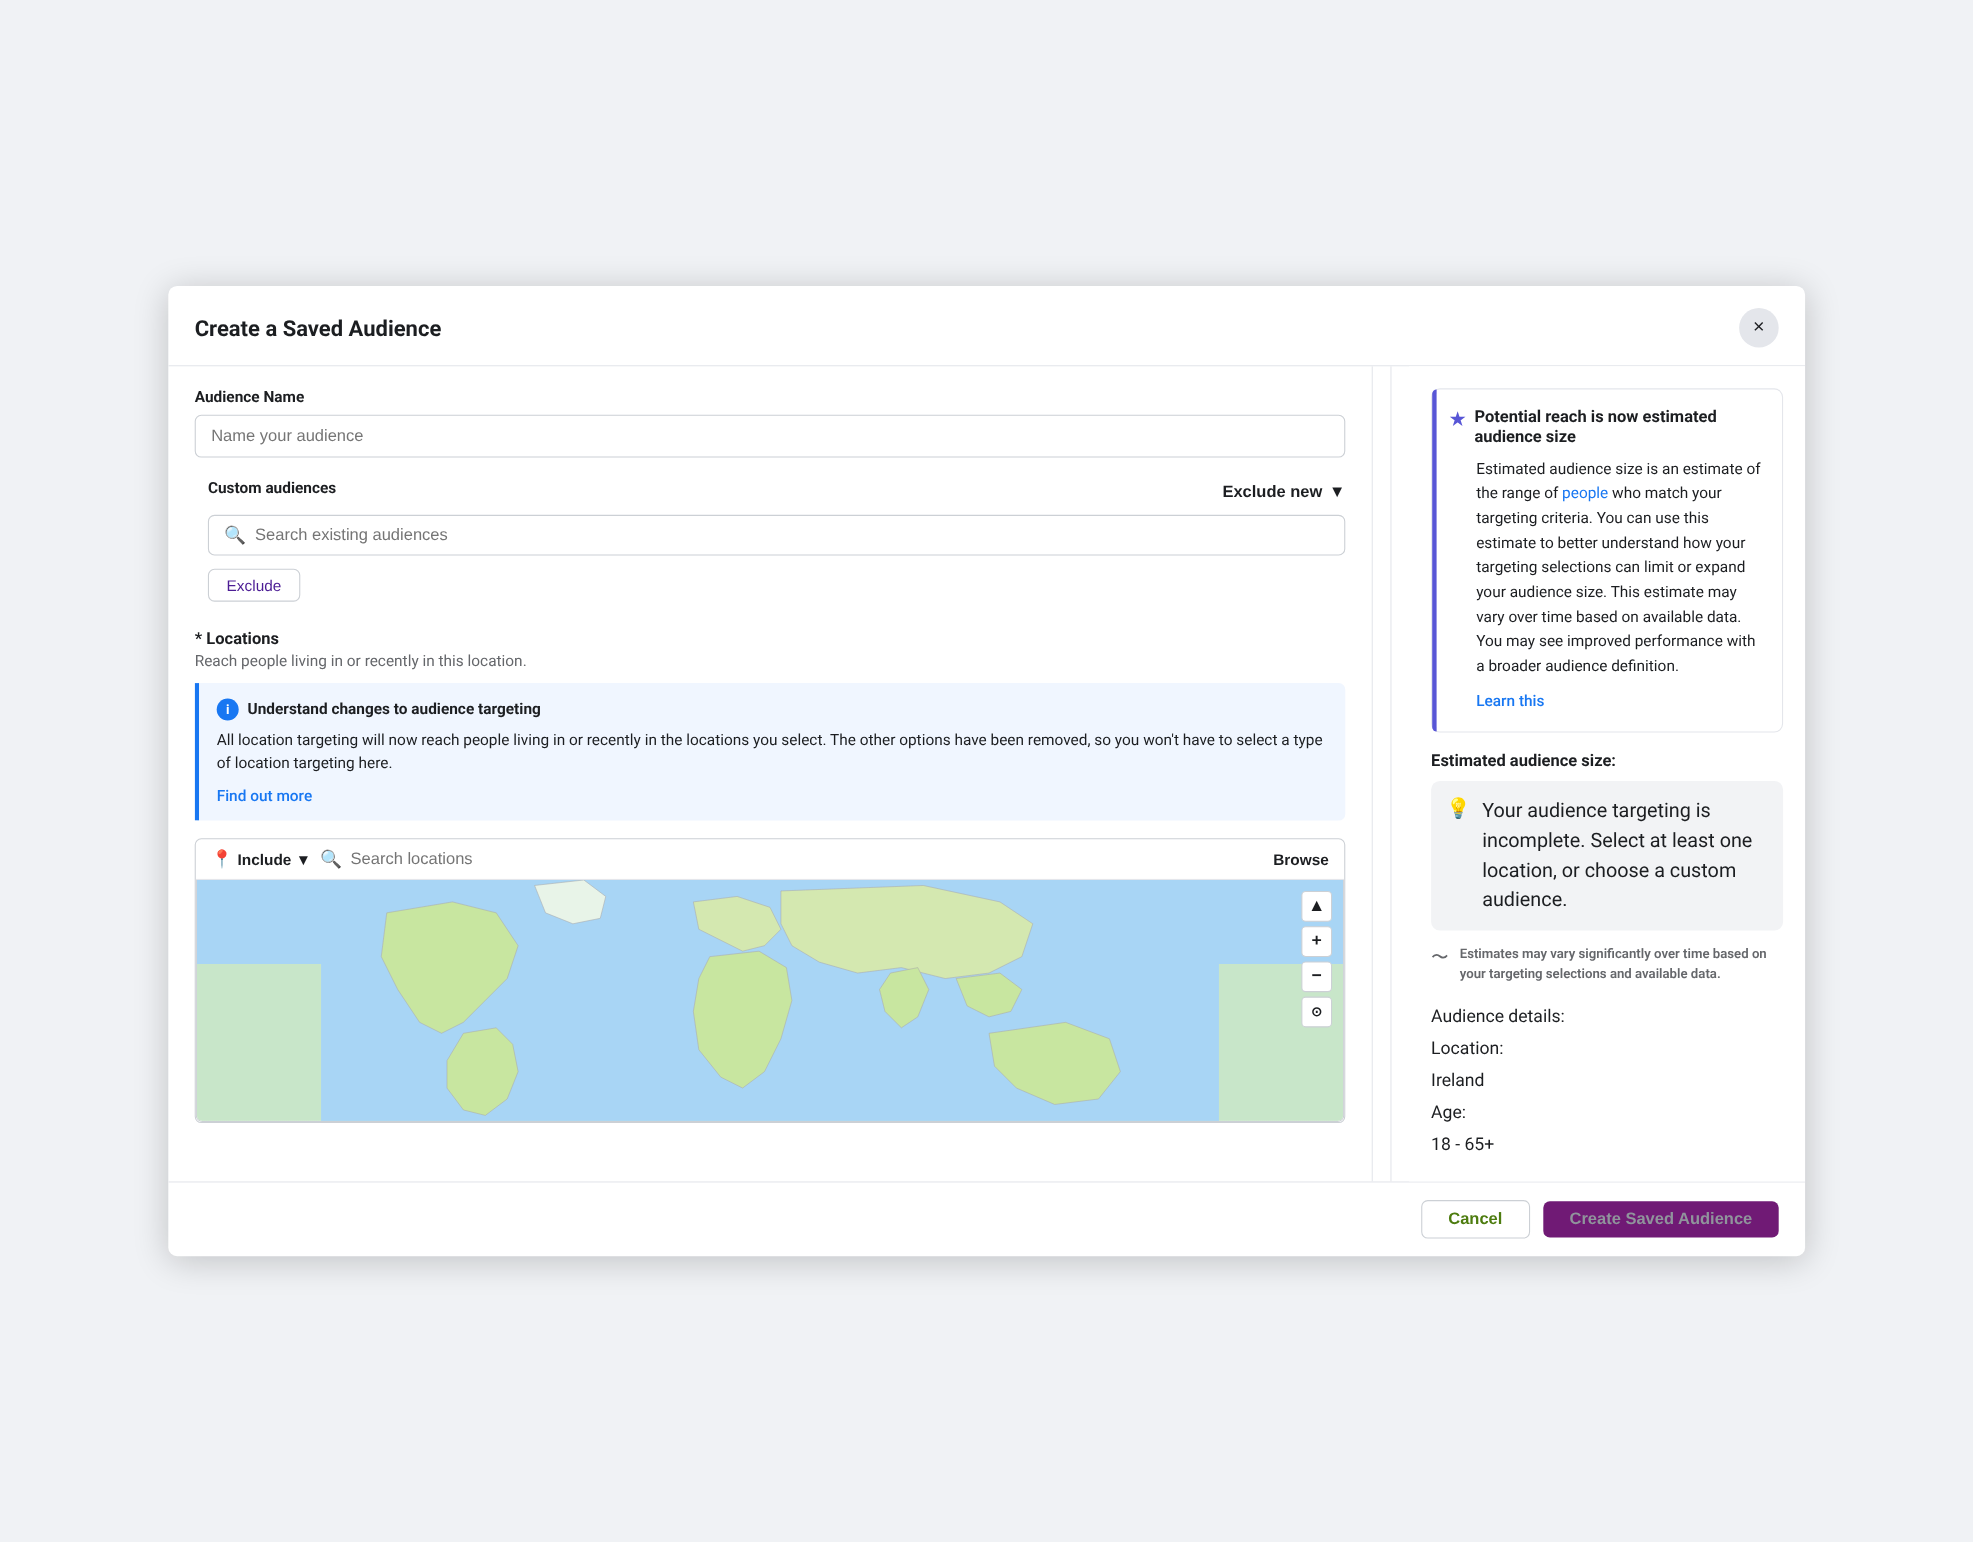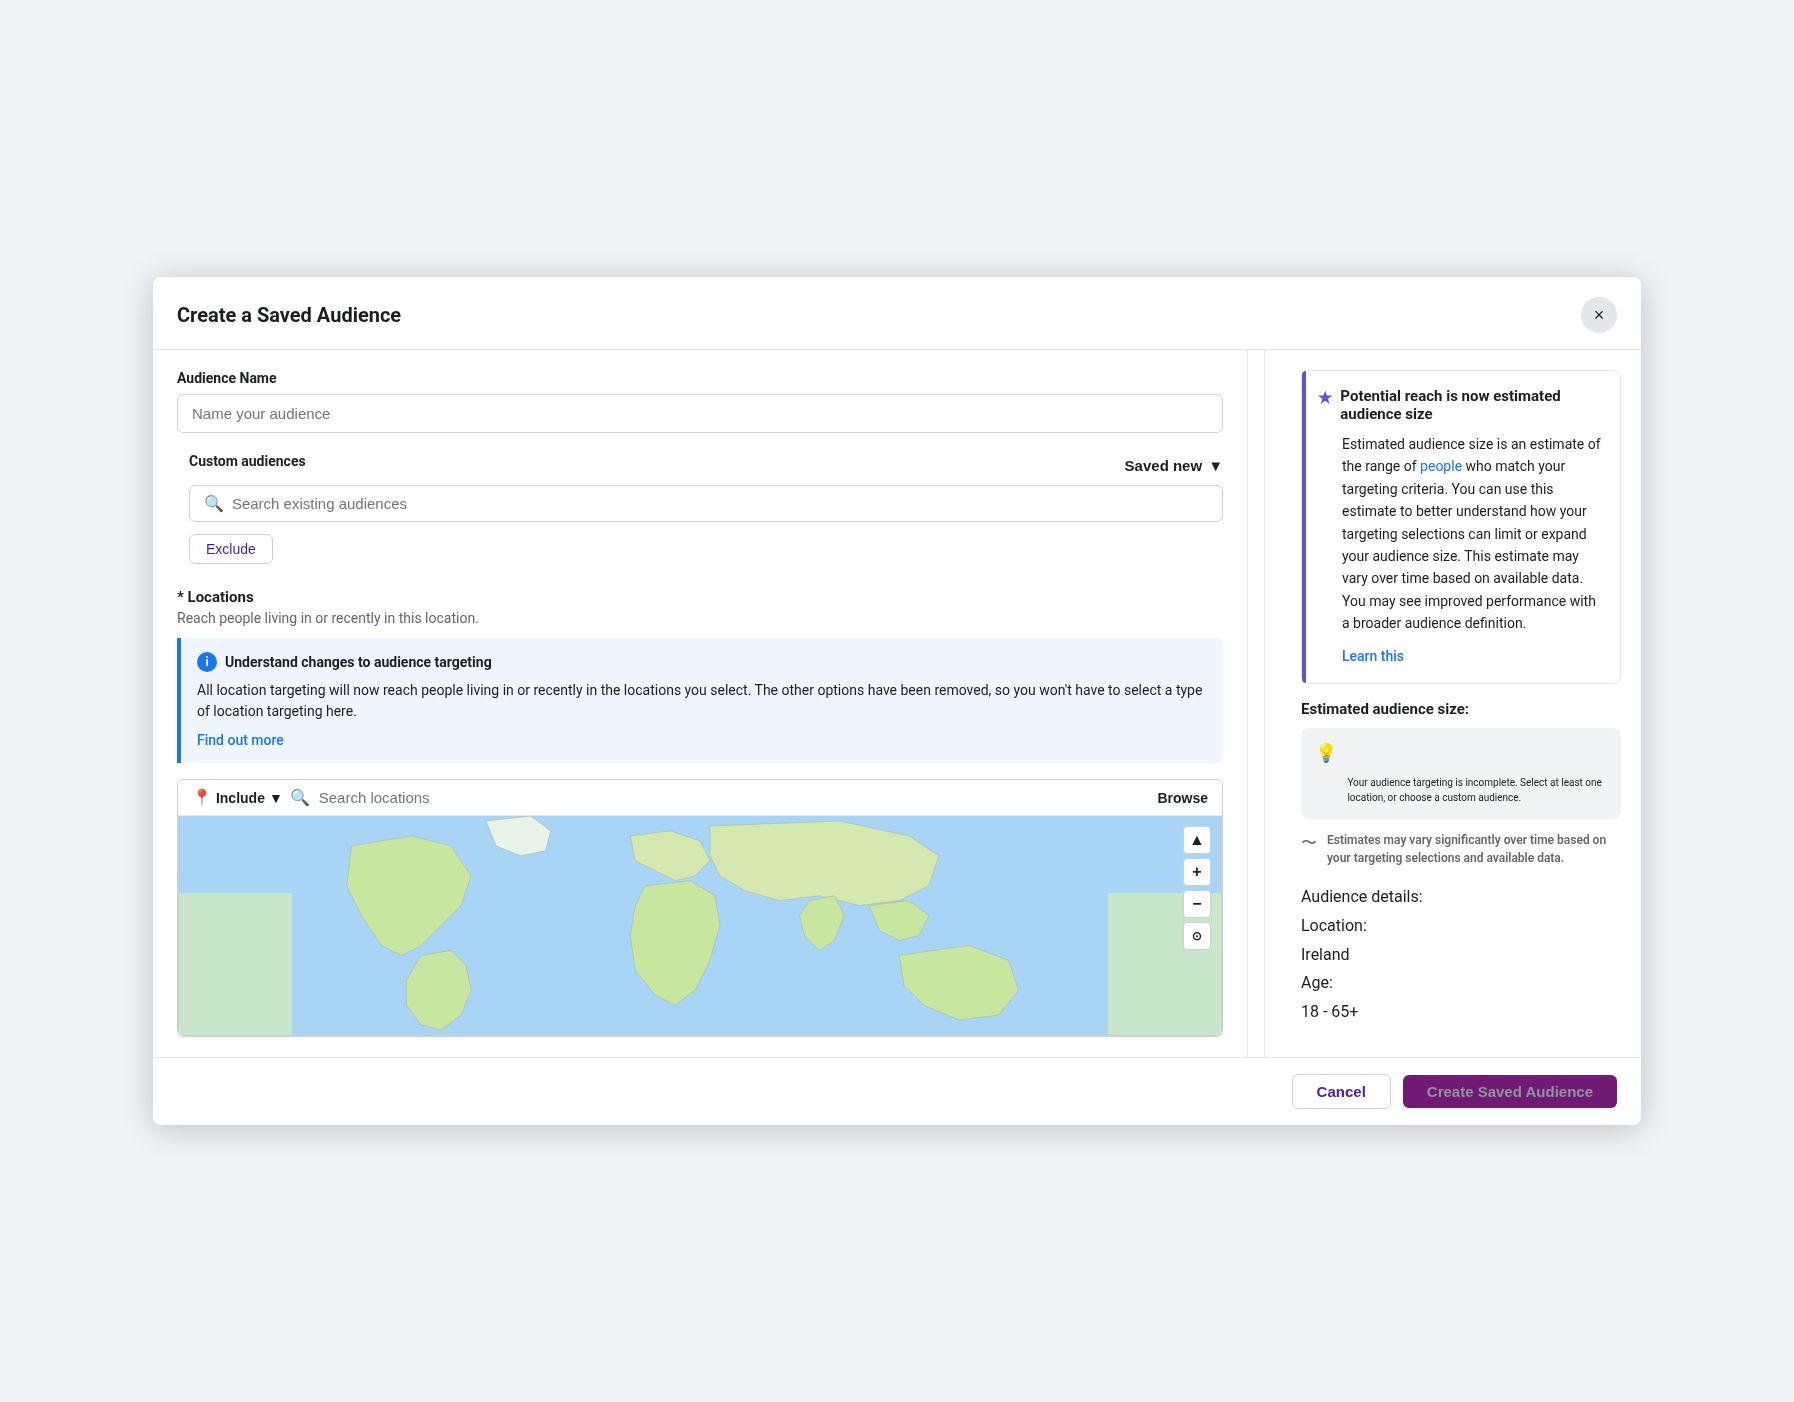--- a/index.html
+++ b/index.html
@@ -320,24 +320,23 @@
     .audience-warning-content {
       display: flex;
       gap: 10px;
       align-items: flex-start;
     }
     .bulb-icon {
       font-size: 18px;
       flex-shrink: 0;
     }
     .audience-warning-text {
-      font-size: 10px;
+      font-size: 18px;
       color: #1c1e21;
       line-height: 1.5;
-      margin-top: 33px;
     }
     .estimates-note {
       display: flex;
       gap: 10px;
       align-items: flex-start;
       margin-bottom: 16px;
     }
     .trend-icon {
       font-size: 16px;
       color: #65676b;
@@ -364,21 +363,21 @@
       padding: 16px 24px;
       border-top: 1px solid #e4e6eb;
     }
     .cancel-btn {
       padding: 8px 24px;
       background: #fff;
       border: 1px solid #ccd0d5;
       border-radius: 6px;
       font-size: 15px;
       font-weight: 600;
-      color: #4c1d95;
+      color: #4d7c0f;
       cursor: pointer;
     }
     .create-btn {
       padding: 8px 24px;
       background: #701a75;
       border: none;
       border-radius: 6px;
       font-size: 15px;
       font-weight: 600;
       color: #90949c;
@@ -416,21 +415,21 @@
 
       <div>
         <div class="field-label">Audience Name</div>
         <input class="text-input" type="text" placeholder="Name your audience" style="">
       </div>
 
       <div class="section">
         <div class="custom-audiences-header">
           <div class="field-label">Custom audiences</div>
           <button class="create-new-btn">
-            <span>Saved new</span>
+            <span>Exclude new</span>
             <span>▼</span>
           </button>
         </div>
         <div class="search-box">
           <span class="search-icon">🔍</span>
           <input class="search-input" type="text" placeholder="Search existing audiences" style="">
         </div>
         <button class="exclude-btn">Exclude</button>
       </div>
 

